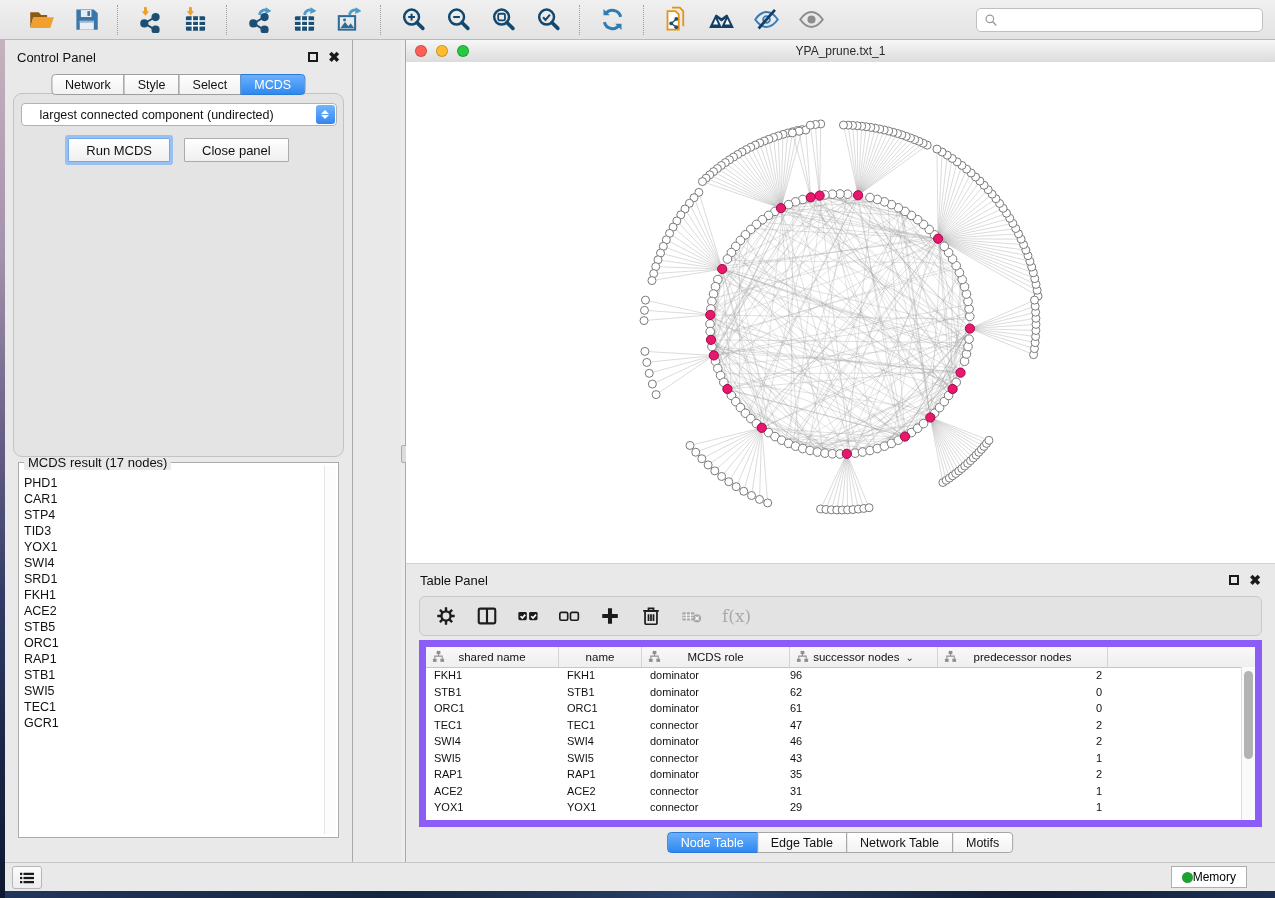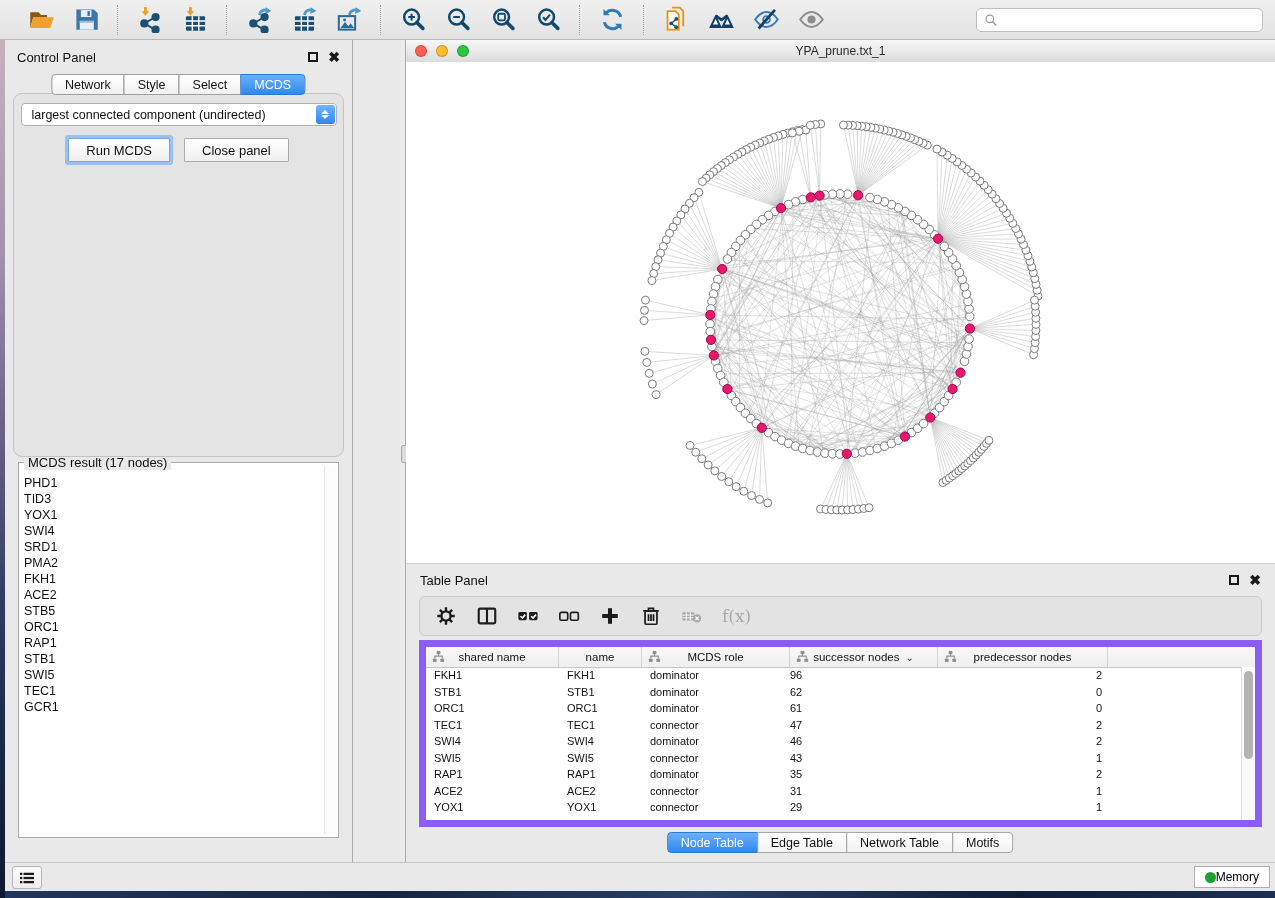--- a/index.html
+++ b/index.html
@@ -39,21 +39,21 @@
   .ctab{height:19px;padding:0 13px;display:flex;align-items:center;font-size:12.5px;
     background:linear-gradient(#ffffff,#f1f1f1);border:1px solid #9f9f9f;margin-left:-1px;color:#111}
   .ctab:first-child{border-radius:4px 0 0 4px}
   .ctab:last-child{border-radius:0 4px 4px 0}
   .ctab.active{background:linear-gradient(#6cb0fc,#2d89f0);border-color:#2b7ad6;color:#fff}
   .cp-box{position:absolute;left:8px;right:8px;top:53px;height:362px;background:#e4e4e4;
     border:1px solid #c3c3c3;border-radius:9px;z-index:1}
   .opt-label{margin-top:24px;text-align:center;font-size:13px}
   .dropdown{margin:9px auto 0;width:316px;height:23px;background:#fff;border:1px solid #b2b2b2;border-radius:4px;
     display:flex;align-items:center;box-sizing:border-box}
-  .dd-text{flex:1;font-size:12.5px;padding-left:10px;white-space:nowrap}
+  .dd-text{flex:1;font-size:12.5px;padding-left:18px;white-space:nowrap}
   .dd-stepper{width:19px;height:19px;margin-right:1px;border-radius:3px;
     background:linear-gradient(#74b4fd,#3185f0);display:flex;flex-direction:column;align-items:center;justify-content:center;gap:1px}
   .chev{width:0;height:0;border-left:4px solid transparent;border-right:4px solid transparent}
   .chev.up{border-bottom:4px solid #fff}
   .chev.dn{border-top:4px solid #fff}
   .btn-row{display:flex;justify-content:center;gap:14px;margin-top:12px}
   .btn{height:24px;padding:0 17px;font-size:13px;color:#111;background:linear-gradient(#ffffff,#efefef);
     border:1px solid #ababab;border-radius:1px}
   .btn.focused{box-shadow:0 0 0 3px rgba(92,162,251,.55);border-color:#73a9e9}
   .result-box{position:absolute;left:13px;right:13px;top:422px;bottom:24px;background:#fff;border:1px solid #ababab}
@@ -104,21 +104,21 @@
   .ttab{height:19px;padding:0 13px;display:flex;align-items:center;font-size:12.5px;
     background:linear-gradient(#ffffff,#f2f2f2);border:1px solid #a6a6a6;margin-left:-1px;color:#111}
   .ttab:first-child{border-radius:4px 0 0 4px}
   .ttab:last-child{border-radius:0 4px 4px 0}
   .ttab.active{background:linear-gradient(#6cb0fc,#2d89f0);border-color:#2b7ad6;color:#fff}
 
   
   .statusbar{position:absolute;left:5px;right:0;top:862px;height:29px;background:#e9e9e9;border-top:1px solid #c6c6c6;box-sizing:border-box}
   .list-btn{position:absolute;left:7px;top:3px;width:30px;height:23px;background:linear-gradient(#fcfcfc,#ededed);
     border:1px solid #b6b6b6;border-radius:3px;display:flex;align-items:center;justify-content:center;padding:0}
-  .memory-btn{position:absolute;right:5px;top:3px;height:22px;padding:0 10px;background:#fff;border:1px solid #aeaeae;
+  .memory-btn{position:absolute;right:28px;top:3px;height:22px;padding:0 10px;background:#fff;border:1px solid #aeaeae;
     display:flex;align-items:center;gap:0;font-size:12px}
   .mem-dot{width:11px;height:11px;border-radius:50%;background:#1da130}
 </style>
 </head>
 <body>
 
 <div class="toolbar">
   <div class="tgroups">
       <div class="tgroup">
         <button class="tbtn">
@@ -343,25 +343,26 @@
     </div>
     <div class="btn-row">
       <button class="btn focused">Run MCDS</button>
       <button class="btn">Close panel</button>
     </div>
   </div>
   <div class="result-box">
     <span class="result-legend">MCDS result (17 nodes)</span>
     <div class="mcds-list">
         <div class="mcds-item">PHD1</div>
+        <div class="mcds-item">CAR1</div>
+        <div class="mcds-item">STP4</div>
         <div class="mcds-item">TID3</div>
         <div class="mcds-item">YOX1</div>
         <div class="mcds-item">SWI4</div>
         <div class="mcds-item">SRD1</div>
-        <div class="mcds-item">PMA2</div>
         <div class="mcds-item">FKH1</div>
         <div class="mcds-item">ACE2</div>
         <div class="mcds-item">STB5</div>
         <div class="mcds-item">ORC1</div>
         <div class="mcds-item">RAP1</div>
         <div class="mcds-item">STB1</div>
         <div class="mcds-item">SWI5</div>
         <div class="mcds-item">TEC1</div>
         <div class="mcds-item">GCR1</div>
       </div>

